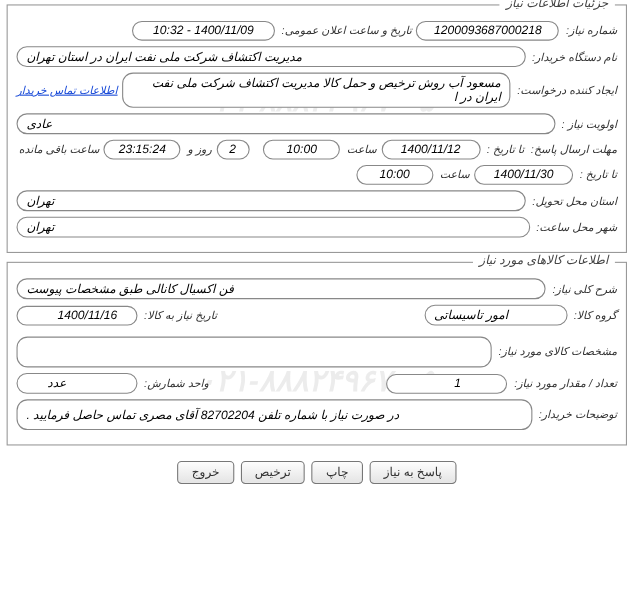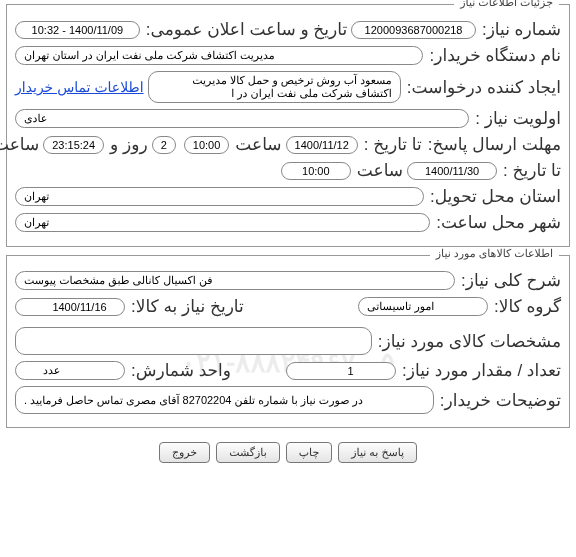--- a/index.html
+++ b/index.html
@@ -9,61 +9,62 @@
   background: #fff;
   width: 576px;
   direction: rtl;
 }
 .panel {
   border: 1px solid #999;
   margin: 4px 6px 8px 6px;
   position: relative;
   padding: 14px 8px 8px 8px;
   background: #fff;
+  font-style: italic;
 }
 .panel-title {
   position: absolute;
   top: -9px;
   right: 10px;
   background: #fff;
   padding: 0 6px;
   color: #444;
   font-size: 11px;
 }
 .row {
   display: flex;
   align-items: center;
   margin-bottom: 5px;
   gap: 4px;
 }
 .label {
   color: #333;
   white-space: nowrap;
-  font-size: 17px;
+  font-size: 10px;
   padding-left: 2px;
 }
 .field {
   border: 1px solid #888;
   border-radius: 10px;
   padding: 2px 8px;
   background: #fff;
   font-size: 11px;
   text-align: center;
   min-height: 18px;
   display: inline-flex;
   align-items: center;
   justify-content: center;
 }
 .field.right-align { justify-content: flex-end; text-align: right; }
 .field.wide { flex: 1; }
 .link {
   color: #1a4bd8;
   text-decoration: underline;
   cursor: pointer;
-  font-size: 14px;
+  font-size: 10px;
 }
 .watermark {
   position: absolute;
   left: 0; right: 0;
   text-align: center;
   font-size: 28px;
   color: rgba(150,150,150,0.18);
   pointer-events: none;
   letter-spacing: 2px;
   z-index: 0;
@@ -191,15 +192,15 @@
       <span class="label">توضیحات خریدار:</span>
       <span class="field wide right-align" style="min-height:28px">در صورت نیاز با شماره تلفن 82702204 آقای مصری تماس حاصل فرمایید .</span>
     </div>
 
   </div>
 </div>
 
 <div class="button-bar">
   <button class="btn">پاسخ به نیاز</button>
   <button class="btn">چاپ</button>
-  <button class="btn">بازگشت</button>
+  <button class="btn">ترخیص</button>
   <button class="btn">خروج</button>
 </div>
 
 </body></html>

